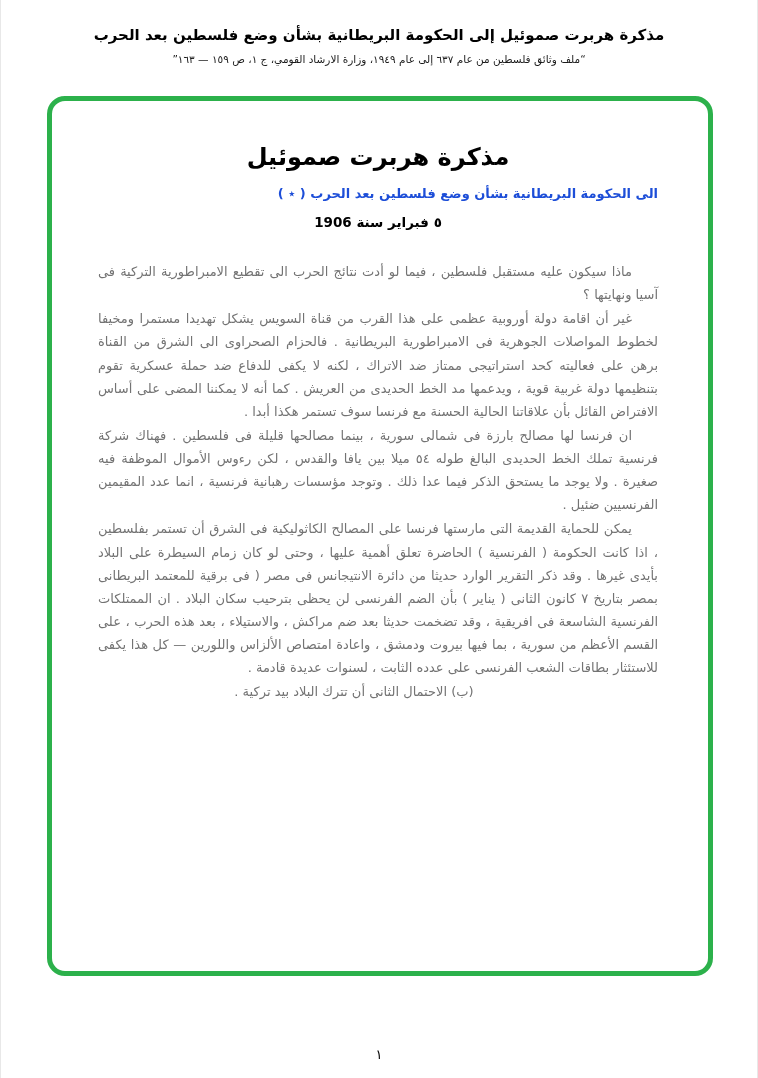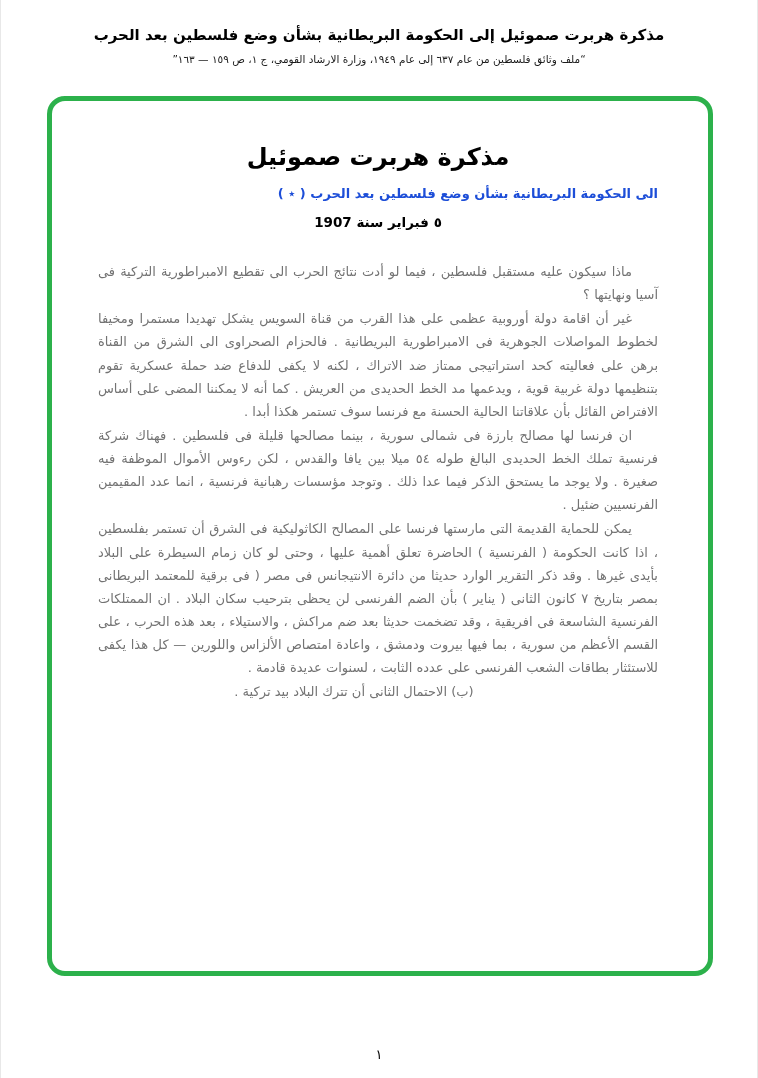--- a/index.html
+++ b/index.html
@@ -104,21 +104,21 @@
     <div class="header-title">مذكرة هربرت صموئيل إلى الحكومة البريطانية بشأن وضع فلسطين بعد الحرب</div>
     <div class="header-source">“ملف وثائق فلسطين من عام ٦٣٧ إلى عام ١٩٤٩، وزارة الارشاد القومي، ج ١، ص ١٥٩ — ١٦٣”</div>
   </div>
 
   <div class="doc-frame">
 
     <div class="doc-title">مذكرة هربرت صموئيل</div>
 
     <div class="doc-subtitle">الى الحكومة البريطانية بشأن وضع فلسطين بعد الحرب ( ٭ )</div>
 
-    <div class="doc-date">٥ فبراير سنة 1907</div>
+    <div class="doc-date">٥ فبراير سنة 1906</div>
 
     <div class="body-text">
       <p>ماذا سيكون عليه مستقبل فلسطين ، فيما لو أدت نتائج الحرب الى تقطيع الامبراطورية التركية فى آسيا ونهايتها ؟</p>
       <p>غير أن اقامة دولة أوروبية عظمى على هذا القرب من قناة السويس يشكل تهديدا مستمرا ومخيفا لخطوط المواصلات الجوهرية فى الامبراطورية البريطانية . فالحزام الصحراوى الى الشرق من القناة برهن على فعاليته كحد استراتيجى ممتاز ضد الاتراك ، لكنه لا يكفى للدفاع ضد حملة عسكرية تقوم بتنظيمها دولة غربية قوية ، ويدعمها مد الخط الحديدى من العريش . كما أنه لا يمكننا المضى على أساس الافتراض القائل بأن علاقاتنا الحالية الحسنة مع فرنسا سوف تستمر هكذا أبدا .</p>
       <p>ان فرنسا لها مصالح بارزة فى شمالى سورية ، بينما مصالحها قليلة فى فلسطين . فهناك شركة فرنسية تملك الخط الحديدى البالغ طوله ٥٤ ميلا بين يافا والقدس ، لكن رءوس الأموال الموظفة فيه صغيرة . ولا يوجد ما يستحق الذكر فيما عدا ذلك . وتوجد مؤسسات رهبانية فرنسية ، انما عدد المقيمين الفرنسيين ضئيل .</p>
       <p>يمكن للحماية القديمة التى مارستها فرنسا على المصالح الكاثوليكية فى الشرق أن تستمر بفلسطين ، اذا كانت الحكومة ( الفرنسية ) الحاضرة تعلق أهمية عليها ، وحتى لو كان زمام السيطرة على البلاد بأيدى غيرها . وقد ذكر التقرير الوارد حديثا من دائرة الانتيجانس فى مصر ( فى برقية للمعتمد البريطانى بمصر بتاريخ ٧ كانون الثانى ( يناير ) بأن الضم الفرنسى لن يحظى بترحيب سكان البلاد . ان الممتلكات الفرنسية الشاسعة فى افريقية ، وقد تضخمت حديثا بعد ضم مراكش ، والاستيلاء ، بعد هذه الحرب ، على القسم الأعظم من سورية ، بما فيها بيروت ودمشق ، واعادة امتصاص الألزاس واللورين — كل هذا يكفى للاستئثار بطاقات الشعب الفرنسى على عدده الثابت ، لسنوات عديدة قادمة .</p>
       <p class="option-line">(ب) الاحتمال الثانى أن تترك البلاد بيد تركية .</p>
     </div>
 
     <div class="footnote">

